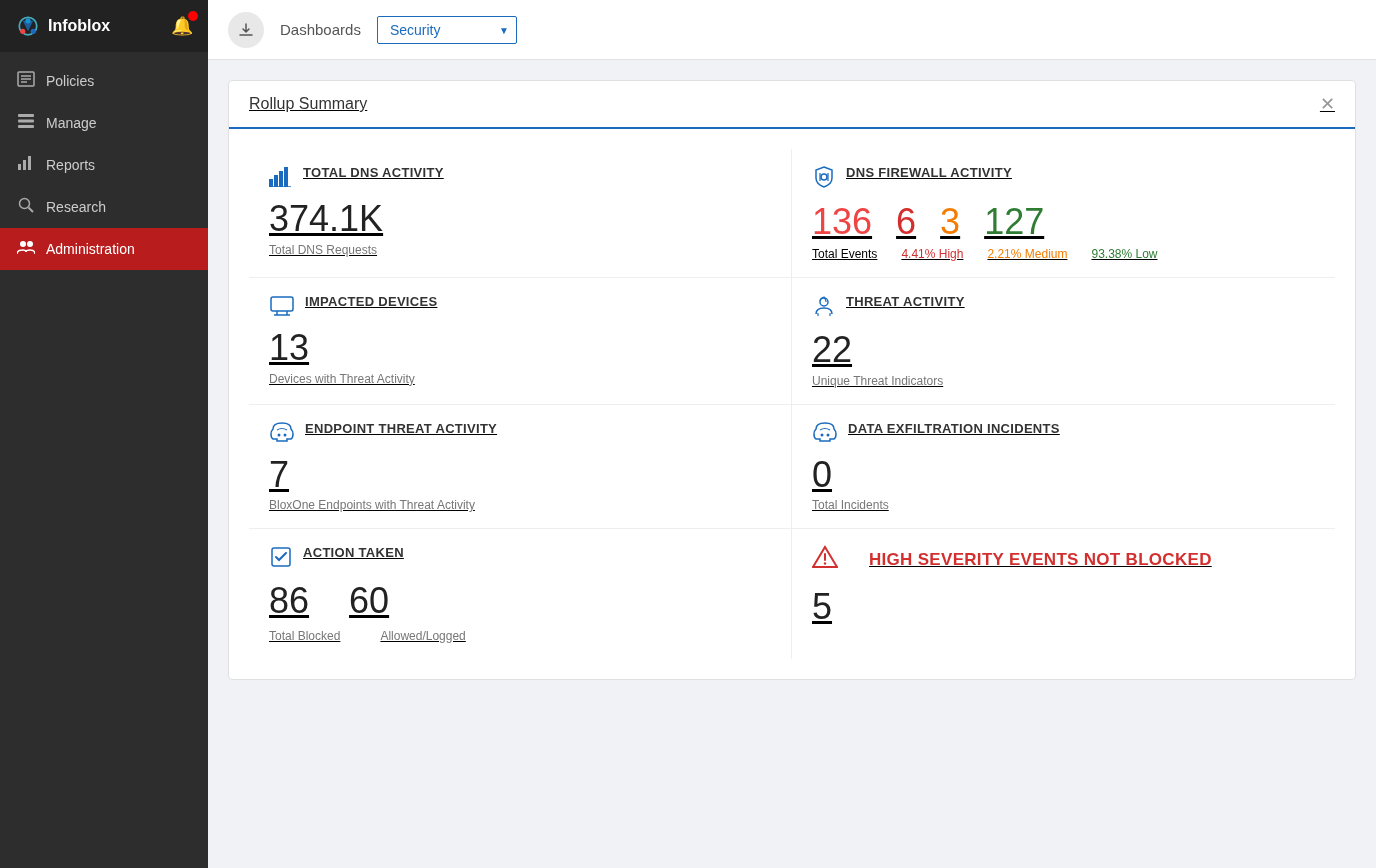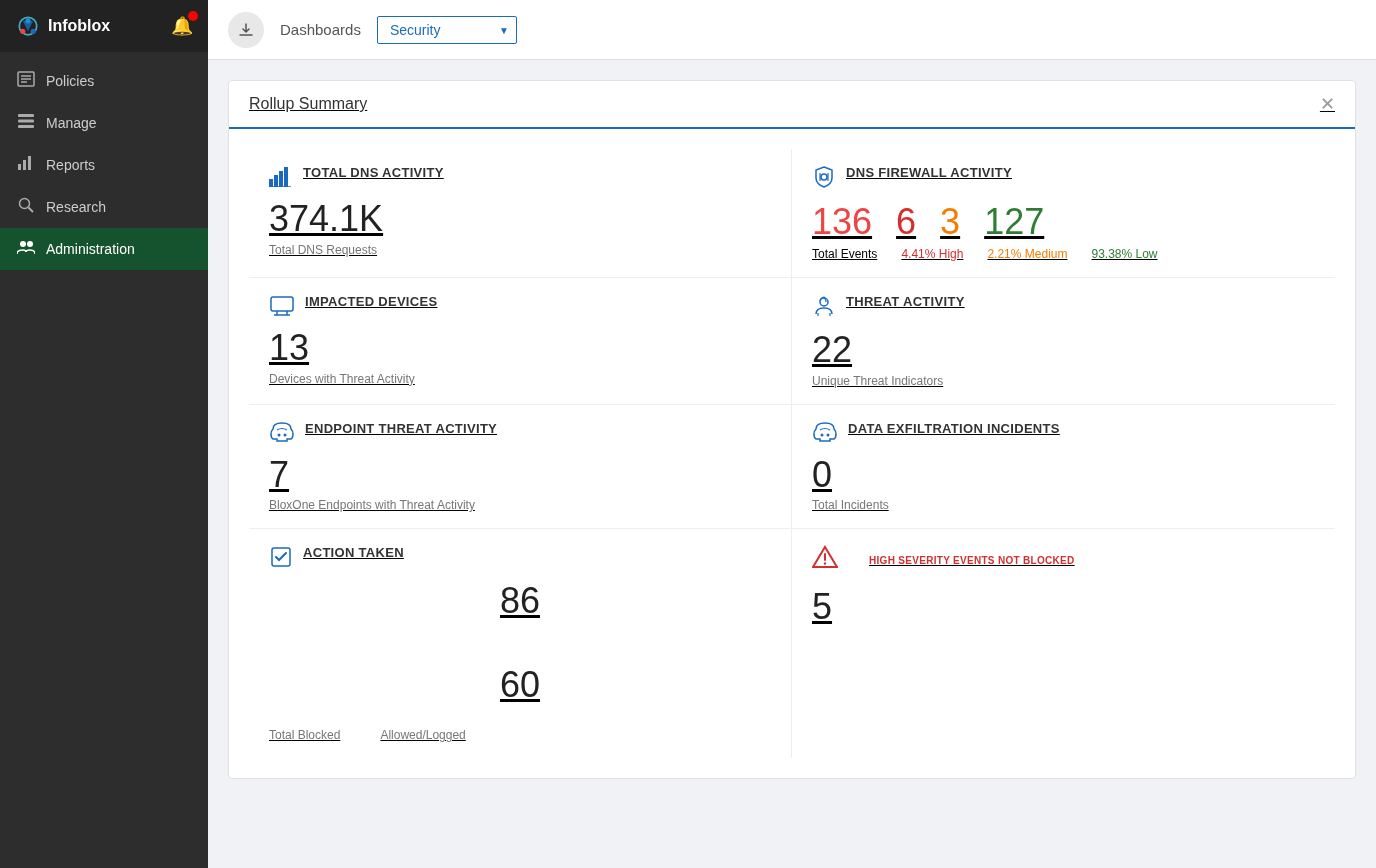--- a/index.html
+++ b/index.html
@@ -58,21 +58,21 @@
       display: flex;
       align-items: center;
       gap: 10px;
       padding: 10px 16px;
       color: #ccc;
       cursor: pointer;
       font-size: 14px;
       font-weight: 400;
     }
     .nav-item.active {
-      background: #14532d;
+      background: #b91c1c;
       color: white;
       text-align: right;
     }
     .nav-icon { font-size: 16px; width: 20px; text-align: center; }
 
     
     .main {
       flex: 1;
       background: #f0f2f5;
       display: flex;
@@ -234,41 +234,40 @@
     }
     .text-red { color: #d32f2f; }
     .text-orange { color: #f57c00; }
     .text-green { color: #2e7d32; }
 
     
     .action-values {
       display: flex;
       align-items: center;
       gap: 40px;
-      margin-bottom: 20px;
-      flex-direction: column;
+      margin-bottom: 4px;
     }
     .action-sub-row {
       display: flex;
       gap: 40px;
     }
 
     
     .high-severity-heading {
       display: flex;
       align-items: center;
       gap: 10px;
       margin-bottom: 12px;
     }
     .alert-icon {
       color: #d32f2f;
       font-size: 22px;
     }
     .high-severity-label {
-      font-size: 10px;
+      font-size: 17px;
       font-weight: 700;
       color: #d32f2f;
       letter-spacing: 0.3px;
       text-transform: uppercase;
       padding-left: 21px;
     }
   </style>
 </head>
 <body>
 

